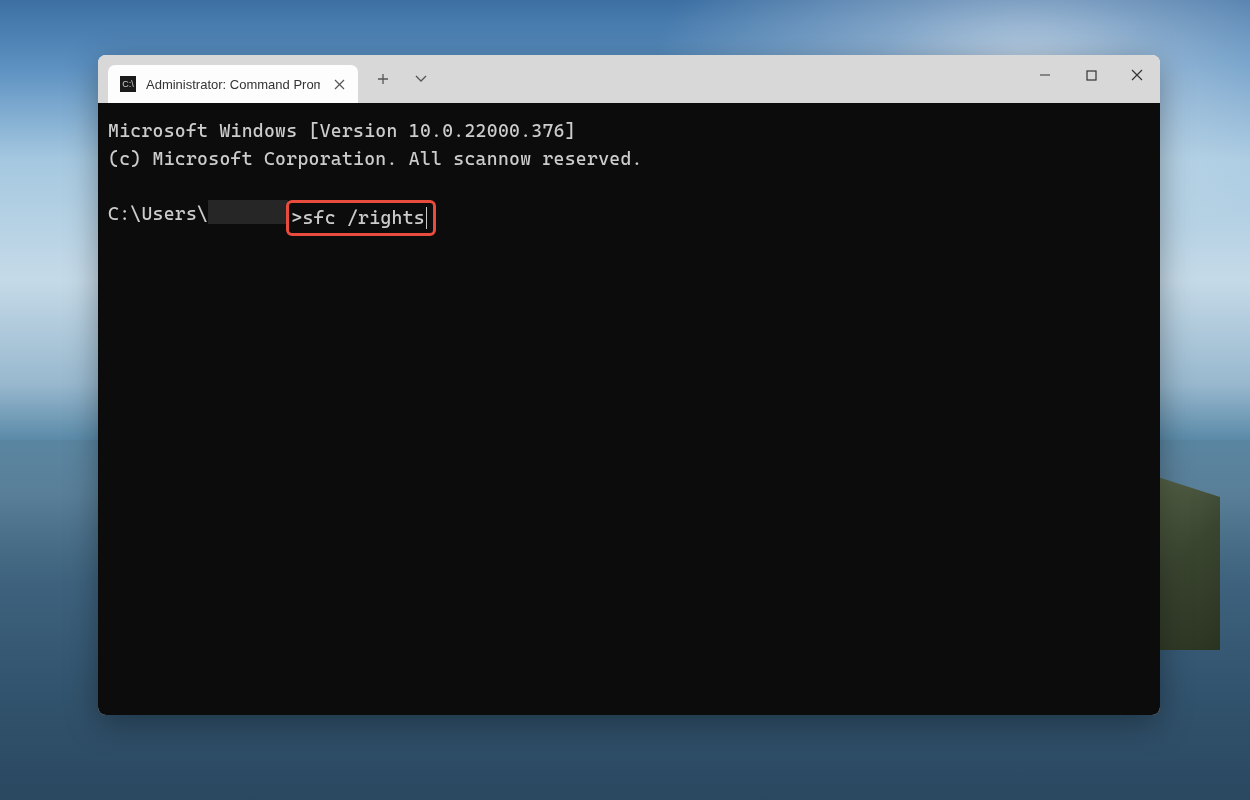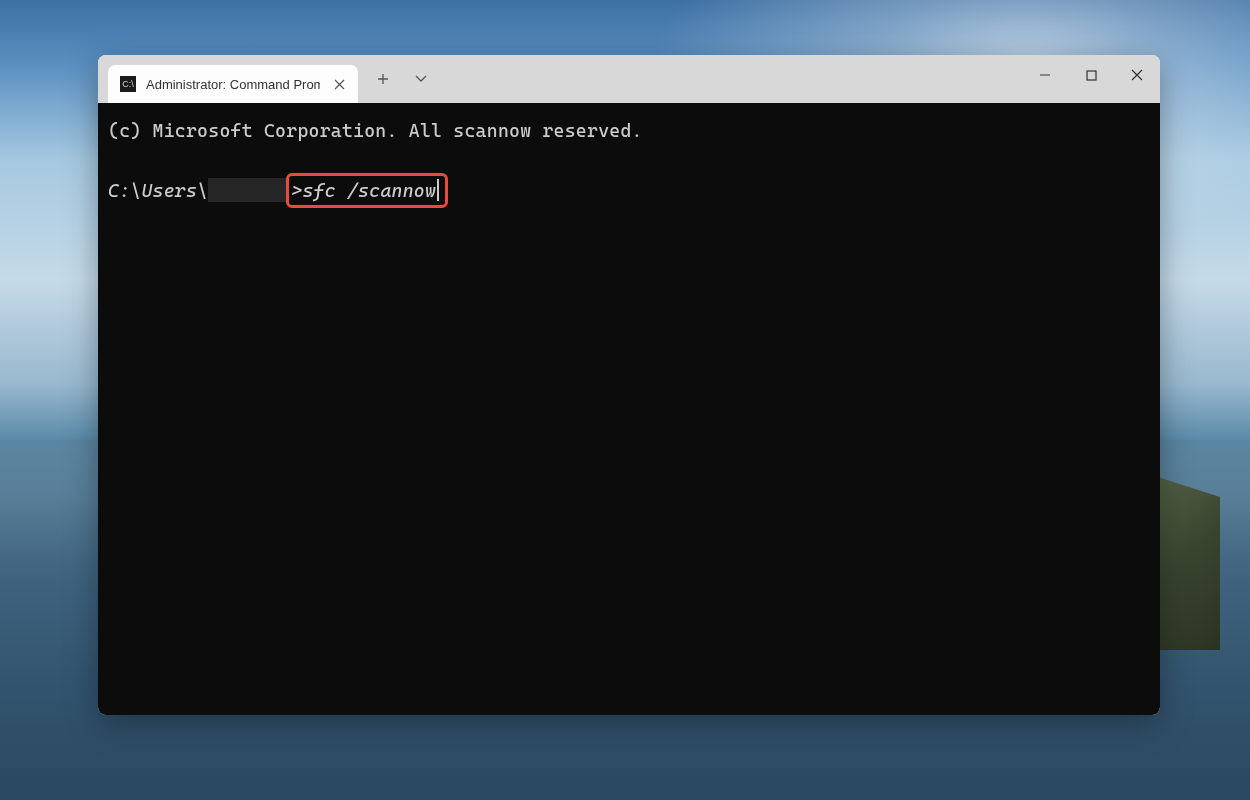--- a/index.html
+++ b/index.html
@@ -193,23 +193,22 @@
       letter-spacing: 0.3px;
       position: relative;
     }
     
     .term-line {
       white-space: pre;
     }
     
     .prompt-line {
       display: flex;
-      align-items: center;
+      align-items: flex-start;
       white-space: pre;
-      font-style: italic;
     }
     
     .redacted-user {
       display: inline-block;
       width: 80px;
       height: 24px;
       background: #262626;
       vertical-align: middle;
     }
     
@@ -280,20 +279,21 @@
       <div class="win-ctrl">
         <svg width="12" height="12" viewBox="0 0 12 12">
             <path d="M1 1 L11 11 M11 1 L1 11" stroke="#333" stroke-width="1.2" fill="none"></path>
           </svg>
       </div>
     </div>
 
   </div>
 
   <div class="terminal-body">
+    <div class="term-line">Microsoft Windows [Version 10.0.22000.376]</div>
     <div class="term-line">(c) Microsoft Corporation. All scannow reserved.</div>
     <div class="term-line">&nbsp;</div>
     <div class="prompt-line">
-      <span>C:\Users\</span><span class="redacted-user"></span><span class="highlight-box"><span>&gt;</span><span>sfc /scannow</span><span class="cursor"></span></span>
+      <span>C:\Users\</span><span class="redacted-user"></span><span class="highlight-box"><span>&gt;</span><span>sfc /rights</span><span class="cursor"></span></span>
     </div>
   </div>
 
 </div>
 
 </body></html>

